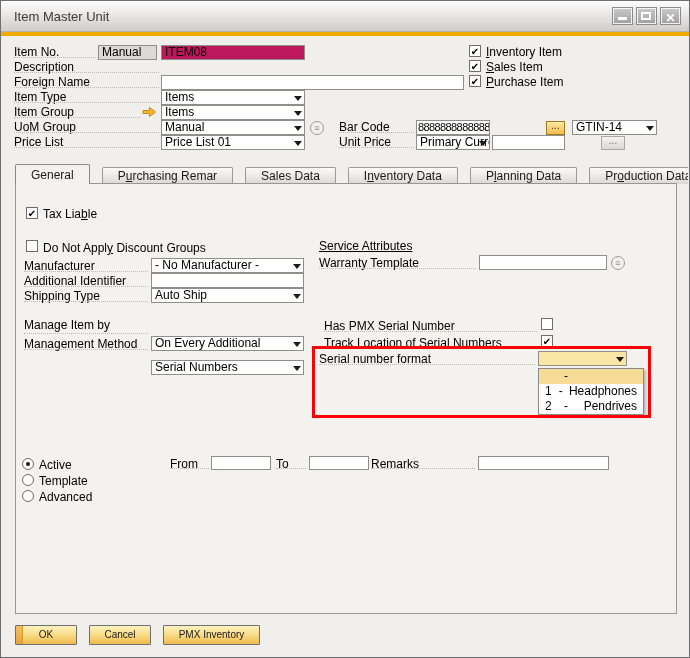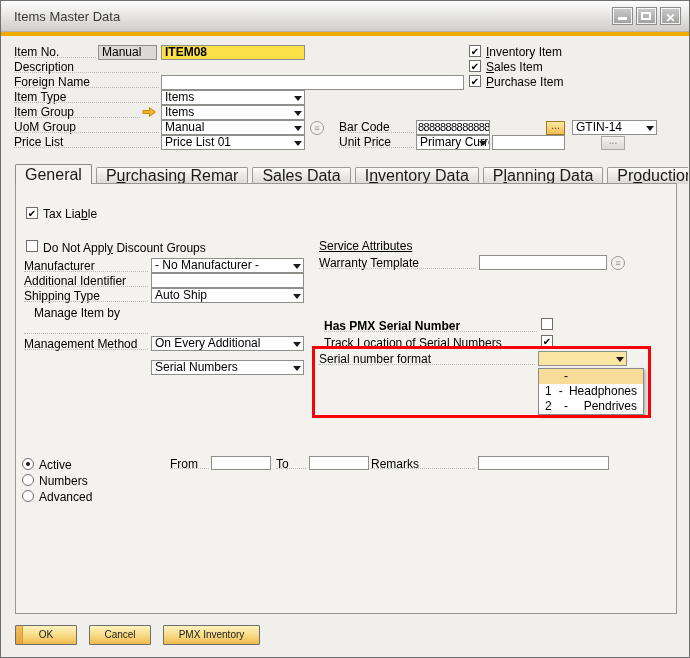--- a/index.html
+++ b/index.html
@@ -23,21 +23,21 @@
   .lbl { position:absolute; font-size:12px; line-height:13px; color:#000; white-space:nowrap; }
   .sech { text-decoration:underline; }
   .u { text-decoration:underline; }
 
   .field { position:absolute; height:15px; background:#fff; border:1px solid #908e8b;
            font-size:12px; line-height:13px; padding:0 3px; white-space:nowrap; overflow:hidden; }
   .dd { padding-right:13px; }
   .arr { position:absolute; right:2px; top:5px; width:0; height:0;
          border-left:4px solid transparent; border-right:4px solid transparent;
          border-top:5px solid #1a1a1a; }
-  .dis  { background:#fde047;font-weight:bold; }
+  .dis  { background:#be185d; }
   .gray { background:#dcdad7; }
   .focusfield { background:#f9e6a4; }
 
   .chk { position:absolute; width:12px; height:12px; background:#fff; border:1px solid #6d6d6d;
          font-size:10px; line-height:11px; text-align:center; color:#000; cursor:pointer; }
   .radio { position:absolute; width:12px; height:12px; background:#fff; border:1px solid #6d6d6d;
            border-radius:50%; cursor:pointer; }
   .radio.sel::after { content:""; position:absolute; left:3px; top:3px; width:4px; height:4px;
                       background:#1a1a1a; border-radius:50%; }
 
@@ -48,23 +48,23 @@
                  line-height:12px; text-align:center; cursor:pointer; }
 
   .mini-btn { position:absolute; height:14px; font-size:10px; line-height:8px; text-align:center;
               cursor:pointer; }
   .mini-gold { background:linear-gradient(#fce9a5,#f2bd4e); border:1px solid #a3791d; color:#4a3a10; }
   .mini-gray { background:linear-gradient(#f3f2f0,#dcd9d6); border:1px solid #aaa8a5; color:#777; }
 
   
   .tabbar { position:absolute; left:14px; top:163px; right:1px; height:20px;
             display:flex; overflow:hidden; }
-  .tab { flex:0 0 auto; padding:0 9px; font-size:16px; line-height:16px; color:#1a1a1a;
+  .tab { flex:0 0 auto; padding:0 15px; font-size:12px; line-height:16px; color:#1a1a1a;
          background:linear-gradient(#fcfbfa,#dbd8d4); border:1px solid #9b9b9b;
-         border-bottom:none; height:17px; margin-top:3px; margin-right:4px;
+         border-bottom:none; height:17px; margin-top:3px; margin-right:12px;
          border-radius:2px 2px 0 0; cursor:pointer; }
   .tab.active { background:#f4f2ef; border-color:#8a8a8a; height:20px; margin-top:0;
                 line-height:20px; z-index:3; }
 
   .panel { position:absolute; left:14px; top:182px; width:662px; height:431px;
            background:#f4f2ef; border:1px solid #999794; }
 
   
   .ddlist { position:absolute; background:#fff; border:1px solid #8a8a8a;
             box-shadow:2px 2px 3px rgba(0,0,0,.25); z-index:5; }
@@ -85,21 +85,21 @@
                  background:linear-gradient(#f2bf62,#e9a23a); border-right:1px solid #d99a30; }
   .btn span.cap { position:relative; }
   .linkarrow { position:absolute; cursor:pointer; }
 </style>
 </head>
 <body>
 
 <div class="window">
 
   <div class="titlebar">
-    <span class="titletext">Items Master Data</span>
+    <span class="titletext">Item Master Unit</span>
     <div class="winbtn" style="right:56px;">
         <div class="g-min"></div>
       </div>
     <div class="winbtn" style="right:32px;">
         <div class="g-max"></div>
       </div>
     <div class="winbtn" style="right:8px;"><span class="g-close">✕</span></div>
   </div>
   <div class="accentline" style="background:#f0ab00;"></div>
 
@@ -178,32 +178,32 @@
   <span class="lbl" style="left:23px;top:259px;">Manufacturer</span>
   <div class="field dd" style="left:150px;top:257px;width:153px;"><span>- No Manufacturer -</span><i class="arr"></i></div>
 
   <span class="lbl" style="left:23px;top:274px;">Additional Identifier</span>
   <div class="field" style="left:150px;top:272px;width:153px;"></div>
 
   <span class="lbl" style="left:23px;top:289px;">Shipping Type</span>
   <div class="field dd" style="left:150px;top:287px;width:153px;"><span>Auto Ship</span><i class="arr"></i></div>
 
 
-  <span class="lbl" style="left:23px;top:306px;margin-left:10px;">Manage Item by</span>
+  <span class="lbl" style="left:23px;top:318px;">Manage Item by</span>
   <div class="field dd" style="left:150px;top:319px;width:153px;margin-top:40px;"><span>Serial Numbers</span><i class="arr"></i></div>
 
   <span class="lbl" style="left:23px;top:337px;">Management Method</span>
   <div class="field dd" style="left:150px;top:335px;width:153px;"><span>On Every Additional</span><i class="arr"></i></div>
 
   <span class="lbl sech" style="left:318px;top:239px;">Service Attributes</span>
   <span class="lbl" style="left:318px;top:256px;">Warranty Template</span>
   <div class="field" style="left:478px;top:254px;width:128px;"></div>
   <span class="circle-icon" style="left:610px;top:255px;">≡</span>
 
-  <span class="lbl" style="left:323px;top:319px;font-weight:bold;">Has PMX Serial Number</span>
+  <span class="lbl" style="left:323px;top:319px;">Has PMX Serial Number</span>
   <span class="chk" style="left:540px;top:317px;"></span>
 
   <span class="lbl" style="left:323px;top:336px;">Track Location of Serial Numbers</span>
   <span class="chk" style="left:540px;top:334px;"><span>✔</span></span>
 
   <span class="lbl" style="left:318px;top:352px;">Serial number format</span>
   <div class="field dd focusfield" style="left:537px;top:350px;width:89px;"><span></span><i class="arr"></i></div>
 
   <div class="ddlist" style="left:537px;top:367px;width:106px;">
     <div class="ddrow hl" style="background:#f6dc96;">
@@ -231,21 +231,21 @@
   <div class="dots" style="left:23px;top:332px;width:124px;"></div>
   <div class="dots" style="left:23px;top:348px;width:124px;"></div>
   <div class="dots" style="left:318px;top:267px;width:157px;"></div>
   <div class="dots" style="left:323px;top:330px;width:213px;"></div>
   <div class="dots" style="left:323px;top:347px;width:213px;"></div>
   <div class="dots" style="left:318px;top:363px;width:216px;"></div>
 
   <span class="radio sel" style="left:21px;top:457px;"></span>
   <span class="lbl" style="left:38px;top:458px;">Active</span>
   <span class="radio" style="left:21px;top:473px;"></span>
-  <span class="lbl" style="left:38px;top:474px;">Numbers</span>
+  <span class="lbl" style="left:38px;top:474px;">Template</span>
   <span class="radio" style="left:21px;top:489px;"></span>
   <span class="lbl" style="left:38px;top:490px;">Advanced</span>
 
   <span class="lbl" style="left:169px;top:457px;">From</span>
   <div class="field" style="left:210px;top:455px;width:60px;height:14px;"></div>
   <span class="lbl" style="left:275px;top:457px;">To</span>
   <div class="field" style="left:308px;top:455px;width:60px;height:14px;"></div>
   <span class="lbl" style="left:370px;top:457px;">Remarks</span>
   <div class="field" style="left:477px;top:455px;width:131px;height:14px;"></div>
 

